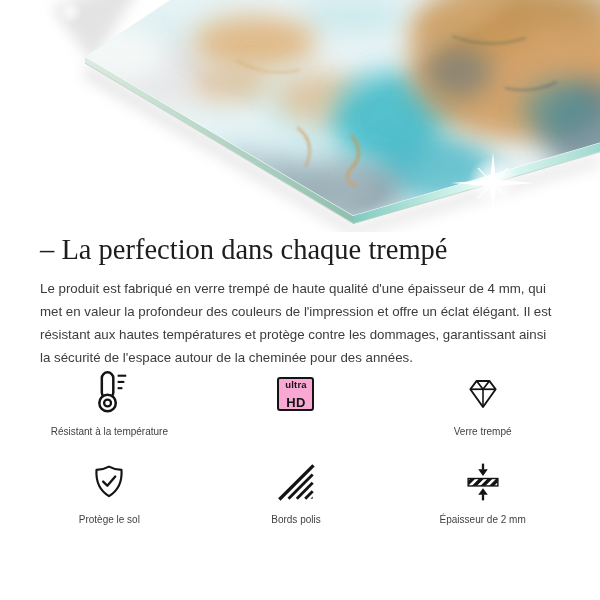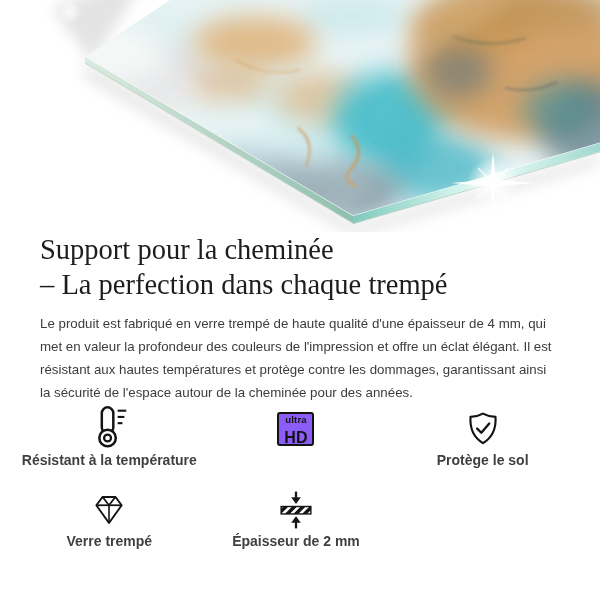--- a/index.html
+++ b/index.html
@@ -22,28 +22,28 @@
     font-size:13.3px;line-height:23px;color:#3c3c3c;
   }
   .features{
     margin:4px 24px 0 16px;
     display:grid;grid-template-columns:repeat(3,1fr);
     row-gap:22px;
   }
   .feature{display:flex;flex-direction:column;align-items:center;}
   .f-icon{height:42px;display:flex;align-items:flex-end;justify-content:center;}
   .f-icon.center{align-items:center;}
-  .f-label{margin-top:3px;font-size:14px;line-height:14px;color:#3f3f3f;white-space:nowrap;font-weight:bold;}
+  .f-label{margin-top:10px;font-size:10px;line-height:14px;color:#3f3f3f;white-space:nowrap;}
   .uhd-box{
     width:33px;height:30px;border:2.5px solid #131313;border-radius:3px;
     display:flex;flex-direction:column;align-items:center;justify-content:center;
-    color:#131313;font-weight:bold;background:#8b5cf6;
+    color:#131313;font-weight:bold;background:#f9a8d4;
   }
   .uhd-top{font-size:9.5px;line-height:9px;letter-spacing:.2px;}
-  .uhd-hd{font-size:16px;line-height:13px;letter-spacing:.3px;margin-top:7px;}
+  .uhd-hd{font-size:13px;line-height:13px;letter-spacing:.3px;margin-top:7px;}
 </style>
 </head>
 <body>
 
 <div class="hero">
   <svg width="600" height="232" viewBox="0 0 600 232">
     <defs>
       <filter id="hb14" x="-60%" y="-60%" width="220%" height="220%">
           <feGaussianBlur stdDeviation="13"></feGaussianBlur>
         </filter>
@@ -123,21 +123,20 @@
       <path d="M451,183 L493,179.6 L535,183 L493,186.4 Z" fill="#ffffff"></path>
       <path d="M493,152 L489.8,183 L493,208 L496.2,183 Z" fill="#ffffff"></path>
       <line x1="478" y1="168" x2="508" y2="198" stroke="#ffffff" stroke-width="1.2" opacity="0.85"></line>
       <line x1="508" y1="168" x2="478" y2="198" stroke="#ffffff" stroke-width="1.2" opacity="0.85"></line>
       <circle cx="70" cy="12" r="12" fill="url(#hglow)" opacity="0.8"></circle>
     </g>
   </svg>
 </div>
 
 <h1>
-  <span>Support pour la cheminée</span>
   <span>– La perfection dans chaque trempé</span>
 </h1>
 
 <p class="desc">Le produit est fabriqué en verre trempé de haute qualité d'une épaisseur de 4 mm, qui met en valeur la profondeur des couleurs de l'impression et offre un éclat élégant. Il est résistant aux hautes températures et protège contre les dommages, garantissant ainsi la sécurité de l'espace autour de la cheminée pour des années.</p>
 
 <div class="features">
 
   <div class="feature">
     <div class="f-icon">
       <svg width="46" height="46" viewBox="0 0 48 48">
@@ -156,40 +155,52 @@
     <div class="f-icon center">
       <div class="uhd-box">
         <span class="uhd-top">ultra</span>
         <span class="uhd-hd">HD</span>
       </div>
     </div>
   </div>
 
   <div class="feature">
     <div class="f-icon center">
-      <svg width="40" height="40" viewBox="0 0 48 48">
-        <path d="M24,5.5 C28.5,8 34,9.3 39,9.5 C39.8,21.5 36.5,33.5 24,41 C11.5,33.5 8.2,21.5 9,9.5 C14,9.3 19.5,8 24,5.5 Z" fill="none" stroke="#141414" stroke-width="2.6" stroke-linejoin="round"></path>
-        <path d="M17,23.5 L22,28.5 L31.5,17.5" fill="none" stroke="#141414" stroke-width="2.8" stroke-linecap="round" stroke-linejoin="round"></path>
-      </svg>
-    </div>
-    <div class="f-label">Protège le sol</div>
-  </div>
-
-  <div class="feature">
-    <div class="f-icon center">
       <svg width="42" height="38" viewBox="0 0 48 48">
         <path d="M8,18 L16,7.5 L32,7.5 L40,18 L24,40.5 Z" fill="none" stroke="#141414" stroke-width="2.4" stroke-linejoin="round"></path>
         <line x1="8" y1="18" x2="40" y2="18" stroke="#141414" stroke-width="2.2"></line>
         <polyline points="16,7.5 24,18 32,7.5" fill="none" stroke="#141414" stroke-width="2.2" stroke-linejoin="round"></polyline>
         <line x1="24" y1="18" x2="24" y2="40.5" stroke="#141414" stroke-width="2"></line>
       </svg>
     </div>
     <div class="f-label">Verre trempé</div>
   </div>
 
+  <div class="feature">
+    <div class="f-icon center">
+      <svg width="40" height="40" viewBox="0 0 48 48">
+        <path d="M24,5.5 C28.5,8 34,9.3 39,9.5 C39.8,21.5 36.5,33.5 24,41 C11.5,33.5 8.2,21.5 9,9.5 C14,9.3 19.5,8 24,5.5 Z" fill="none" stroke="#141414" stroke-width="2.6" stroke-linejoin="round"></path>
+        <path d="M17,23.5 L22,28.5 L31.5,17.5" fill="none" stroke="#141414" stroke-width="2.8" stroke-linecap="round" stroke-linejoin="round"></path>
+      </svg>
+    </div>
+    <div class="f-label">Protège le sol</div>
+  </div>
+
+  <div class="feature">
+    <div class="f-icon center">
+      <svg width="40" height="40" viewBox="0 0 48 48">
+        <line x1="4" y1="45" x2="45" y2="4" stroke="#141414" stroke-width="4"></line>
+        <line x1="15" y1="44" x2="44" y2="15" stroke="#141414" stroke-width="3.4"></line>
+        <line x1="25" y1="44" x2="44" y2="25" stroke="#141414" stroke-width="3.4"></line>
+        <line x1="35" y1="44" x2="44" y2="35" stroke="#141414" stroke-width="3.4"></line>
+        <path d="M41.5,44 L44,41.5 L44,44 Z" fill="#141414"></path>
+      </svg>
+    </div>
+    <div class="f-label">Bords polis</div>
+  </div>
 
   <div class="feature">
     <div class="f-icon center">
       <svg width="42" height="42" viewBox="0 0 48 48">
         <defs>
           <pattern id="thx-hatch" width="7" height="12" patternUnits="userSpaceOnUse" patternTransform="rotate(45)">
             <rect width="7" height="12" fill="#ffffff"></rect>
             <rect width="4" height="12" fill="#141414"></rect>
           </pattern>
         </defs>

